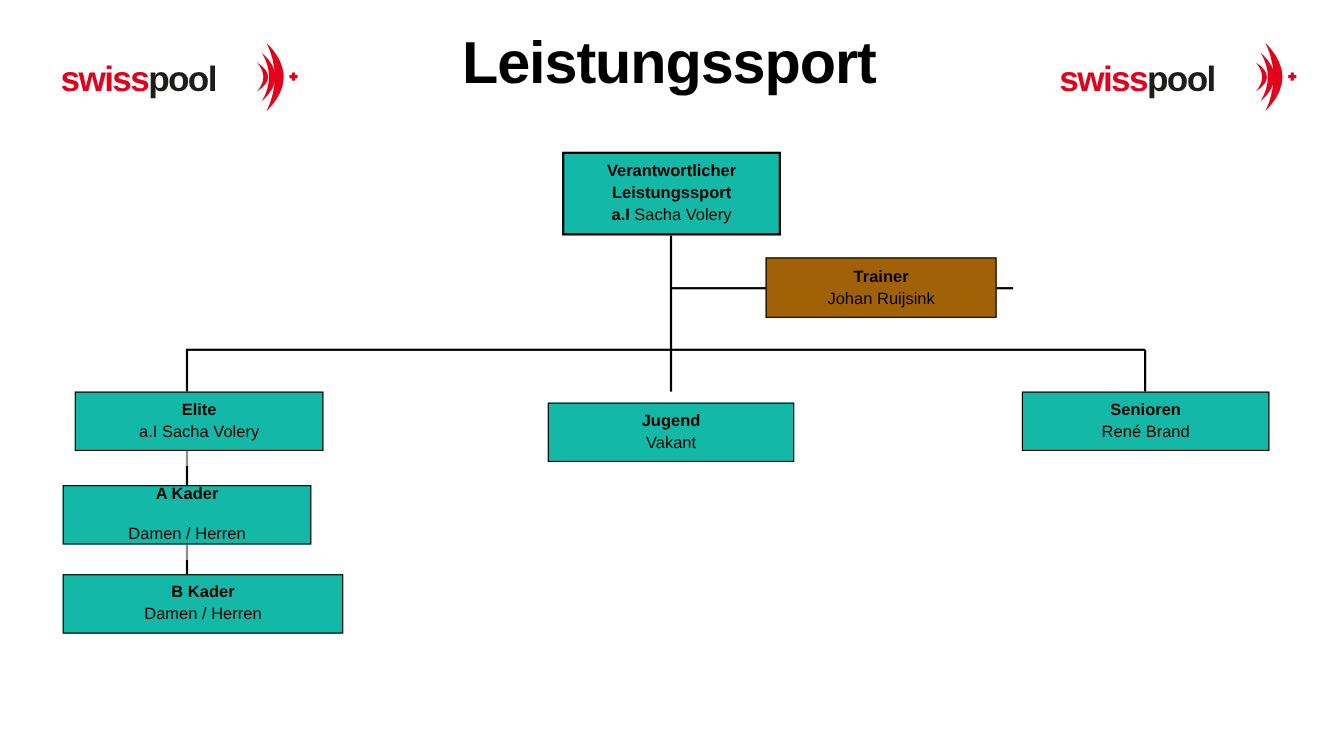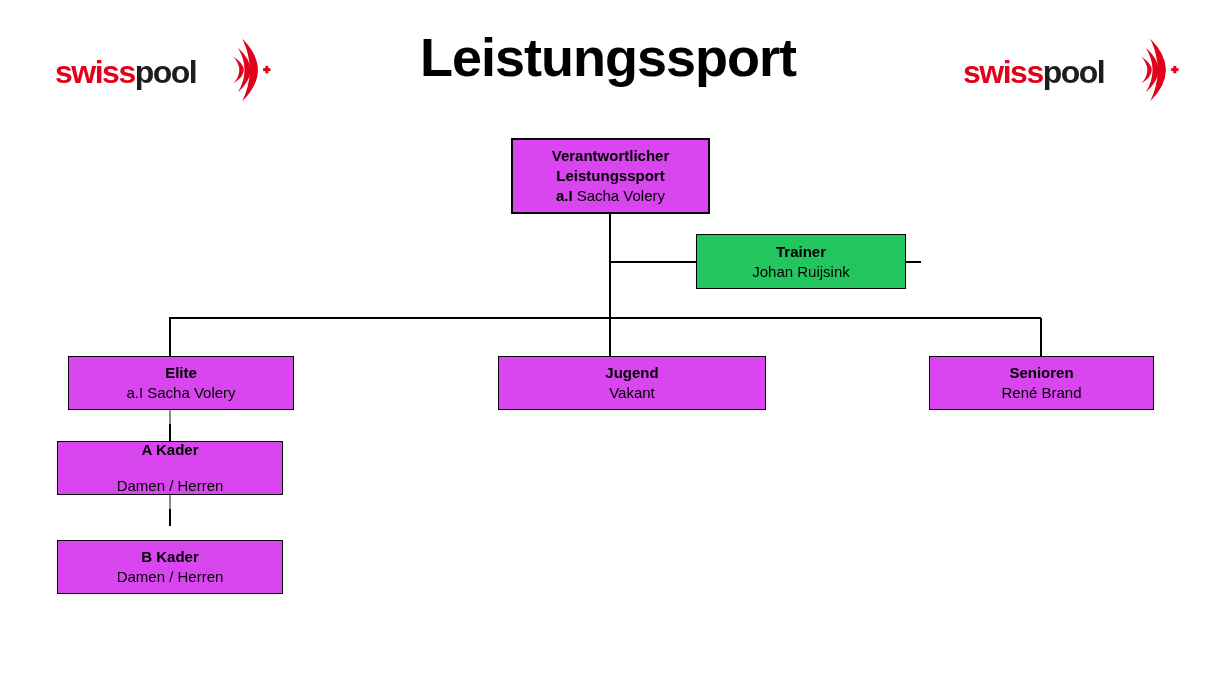--- a/index.html
+++ b/index.html
@@ -18,33 +18,33 @@
   .logo-right{left:963px;}
   .logo-text{font-size:32px;font-weight:bold;letter-spacing:-1.5px;line-height:1;margin-top:4px;}
   .logo-swoosh{margin-left:3px;display:block;}
 
   
   .obox{
     position:absolute;box-sizing:border-box;
     display:flex;flex-direction:column;justify-content:center;align-items:center;
     text-align:center;color:#000;line-height:20px;font-size:15px;
   }
-  .obox.fill{background:#d946ef;border:1.5px solid #000;}
-  .obox.white{background:#22c55e;border:1px solid #000;}
+  .obox.fill{background:#14b8a6;border:1.5px solid #000;}
+  .obox.white{background:#a16207;border:1px solid #000;}
   .b{font-weight:bold;}
   .b-gap{margin-right:4px;}
 
   #box-root{left:511px;top:138px;width:199px;height:76px;border-width:2px;}
   #box-trainer{left:696px;top:234px;width:210px;height:55px;}
   #box-cotrainer{left:920px;top:234px;width:210px;height:55px;}
   #box-elite{left:52px;top:356px;width:226px;height:54px;margin-left:16px;}
-  #box-jugend{left:498px;top:356px;width:268px;height:54px;align-items:center;}
+  #box-jugend{left:498px;top:366px;width:224px;height:54px;align-items:center;}
   #box-senioren{left:929px;top:356px;width:225px;height:54px;}
   #box-akader{left:57px;top:441px;width:226px;height:54px;gap:16px;}
-  #box-bkader{left:57px;top:540px;width:226px;height:54px;}
+  #box-bkader{left:57px;top:522px;width:255px;height:54px;}
 
   
   .line{position:absolute;background:#000;}
   .vline{width:1.5px;}
   .hline{height:1.5px;}
   .fade{background:linear-gradient(#8c8c8c 0 45%,#000 45% 100%);}
 
   #ln-root-trunk{left:609px;top:214px;height:104px;}
   #ln-branch-trainer{left:609px;top:261px;width:88px;}
   #ln-trainer-cotrainer{left:905px;top:261px;width:16px;}

